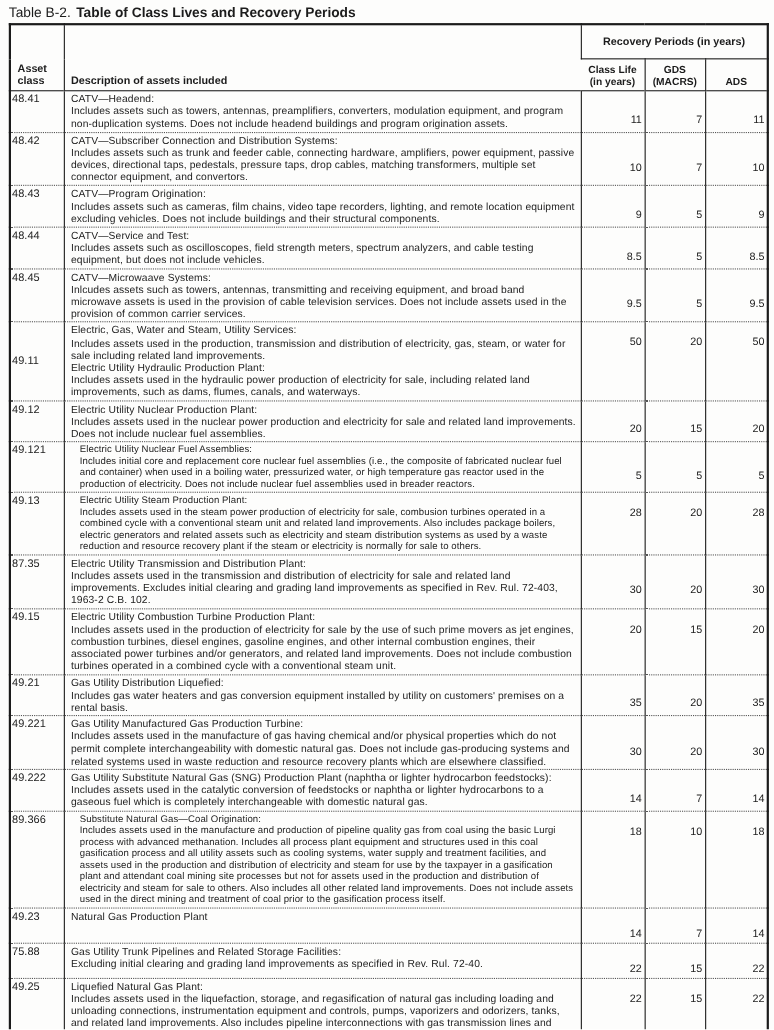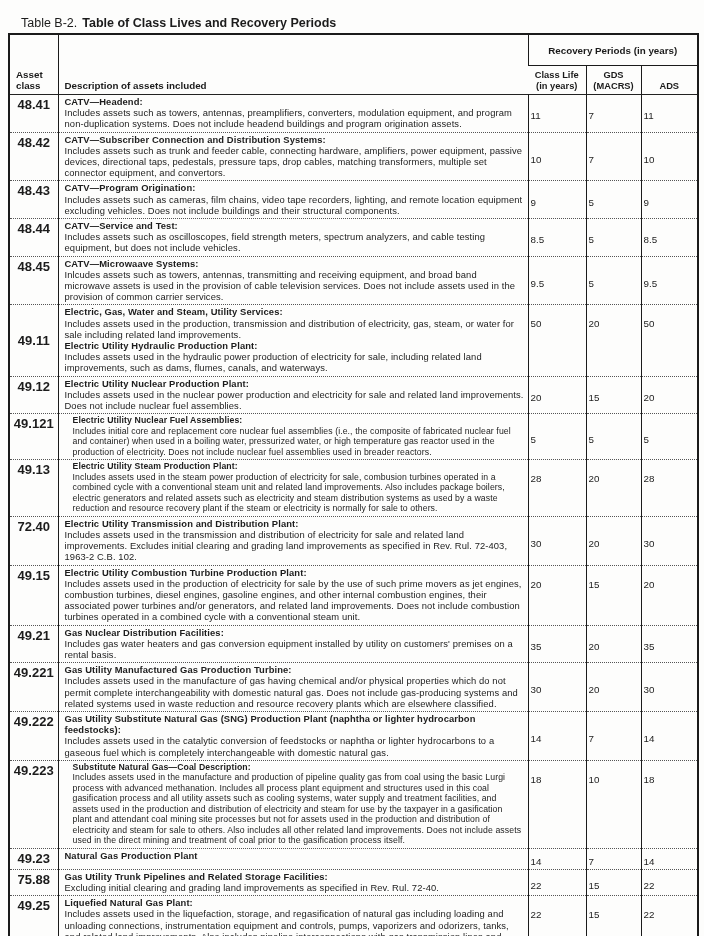--- a/index.html
+++ b/index.html
@@ -5,25 +5,24 @@
   html,body { margin:0; padding:0; background:#ffffff; }
   .page {
     position:relative;
     width:704px; height:936px;
     background:#fdfdfc;
     font-family:"Liberation Sans", sans-serif;
     color:#1c1c1c;
     overflow:hidden;
   }
   .doc-title {
-    padding:4px 0 3px 21px;
+    padding:4px 0 3px 8px;
     font-size:12.5px;
     line-height:14px;
     white-space:nowrap;
-    margin-top:12px;
   }
   .doc-title .pfx { font-weight:400; margin-right:5px; }
   .doc-title .bold { font-weight:700; }
 
   table.main {
     margin-left:8px;
     width:689px;
     border-collapse:collapse;
     table-layout:fixed;
     border:2px solid #1b1b1b;
@@ -57,41 +56,40 @@
     vertical-align:bottom;
     padding:1px 1px 3px;
     height:24px;
     line-height:10.5px;
     margin-left:33px;
   }
   thead { border-bottom:1.2px solid #222; }
 
   tbody td { border-top:1px dotted #555; }
   td.cls {
-    font-weight:700;
-    font-size:13px;
-    text-align:center;
+    font-weight:400;
+    font-size:10px;
     vertical-align:top;
     padding-top:2px;
   }
   td.cls.cmid { vertical-align:middle; padding-top:0; }
   td.desc {
     font-size:9.4px;
     line-height:11.2px;
     padding:1px 4px 2px 6px;
     vertical-align:top;
     letter-spacing:0.1px;
   }
-  td.desc .h { font-weight:700; }
+  td.desc .h { font-weight:400; }
   td.desc.small { font-size:8.7px; line-height:10.5px;padding-left:14px; }
   td.num {
     font-size:9.8px;
-    text-align:left;
+    text-align:right;
     vertical-align:middle;
-    padding:7px 2px 2px;
+    padding:18px 2px 2px;
   }
   td.num.vtop { vertical-align:top; padding-top:13px; }
 </style>
 </head>
 <body>
 
 <div class="page">
   <div class="doc-title">
     <span class="pfx">Table B-2.</span><span class="bold">Table of Class Lives and Recovery Periods</span>
   </div>
@@ -203,21 +201,21 @@
           <td class="cls">49.13</td>
           <td class="desc small">
             <div class="h">Electric Utility Steam Production Plant:</div>
             <div class="t">Includes assets used in the steam power production of electricity for sale, combusion turbines operated in a combined cycle with a conventional steam unit and related land improvements. Also includes package boilers, electric generators and related assets such as electricity and steam distribution systems as used by a waste reduction and resource recovery plant if the steam or electricity is normally for sale to others.</div>
           </td>
           <td class="num vtop">28</td>
           <td class="num vtop">20</td>
           <td class="num vtop">28</td>
         </tr>
         <tr>
-          <td class="cls">72.40</td>
+          <td class="cls">87.35</td>
           <td class="desc">
             <div class="h">Electric Utility Transmission and Distribution Plant:</div>
             <div class="t">Includes assets used in the transmission and distribution of electricity for sale and related land improvements. Excludes initial clearing and grading land improvements as specified in Rev. Rul. 72-403, 1963-2 C.B. 102.</div>
           </td>
           <td class="num">30</td>
           <td class="num">20</td>
           <td class="num">30</td>
         </tr>
         <tr>
           <td class="cls">49.15</td>
@@ -225,21 +223,21 @@
             <div class="h">Electric Utility Combustion Turbine Production Plant:</div>
             <div class="t">Includes assets used in the production of electricity for sale by the use of such prime movers as jet engines, combustion turbines, diesel engines, gasoline engines, and other internal combustion engines, their associated power turbines and/or generators, and related land improvements. Does not include combustion turbines operated in a combined cycle with a conventional steam unit.</div>
           </td>
           <td class="num vtop">20</td>
           <td class="num vtop">15</td>
           <td class="num vtop">20</td>
         </tr>
         <tr>
           <td class="cls">49.21</td>
           <td class="desc">
-            <div class="h">Gas Nuclear Distribution Facilities:</div>
+            <div class="h">Gas Utility Distribution Liquefied:</div>
             <div class="t">Includes gas water heaters and gas conversion equipment installed by utility on customers' premises on a rental basis.</div>
           </td>
           <td class="num">35</td>
           <td class="num">20</td>
           <td class="num">35</td>
         </tr>
         <tr>
           <td class="cls">49.221</td>
           <td class="desc">
             <div class="h">Gas Utility Manufactured Gas Production Turbine:</div>
@@ -253,23 +251,23 @@
           <td class="cls">49.222</td>
           <td class="desc">
             <div class="h">Gas Utility Substitute Natural Gas (SNG) Production Plant (naphtha or lighter hydrocarbon feedstocks):</div>
             <div class="t">Includes assets used in the catalytic conversion of feedstocks or naphtha or lighter hydrocarbons to a gaseous fuel which is completely interchangeable with domestic natural gas.</div>
           </td>
           <td class="num">14</td>
           <td class="num">7</td>
           <td class="num">14</td>
         </tr>
         <tr>
-          <td class="cls">49.223</td>
+          <td class="cls">89.366</td>
           <td class="desc small">
-            <div class="h">Substitute Natural Gas—Coal Description:</div>
+            <div class="h">Substitute Natural Gas—Coal Origination:</div>
             <div class="t">Includes assets used in the manufacture and production of pipeline quality gas from coal using the basic Lurgi process with advanced methanation. Includes all process plant equipment and structures used in this coal gasification process and all utility assets such as cooling systems, water supply and treatment facilities, and assets used in the production and distribution of electricity and steam for use by the taxpayer in a gasification plant and attendant coal mining site processes but not for assets used in the production and distribution of electricity and steam for sale to others. Also includes all other related land improvements. Does not include assets used in the direct mining and treatment of coal prior to the gasification process itself.</div>
           </td>
           <td class="num vtop">18</td>
           <td class="num vtop">10</td>
           <td class="num vtop">18</td>
         </tr>
         <tr>
           <td class="cls">49.23</td>
           <td class="desc">
             <div class="h">Natural Gas Production Plant</div>

